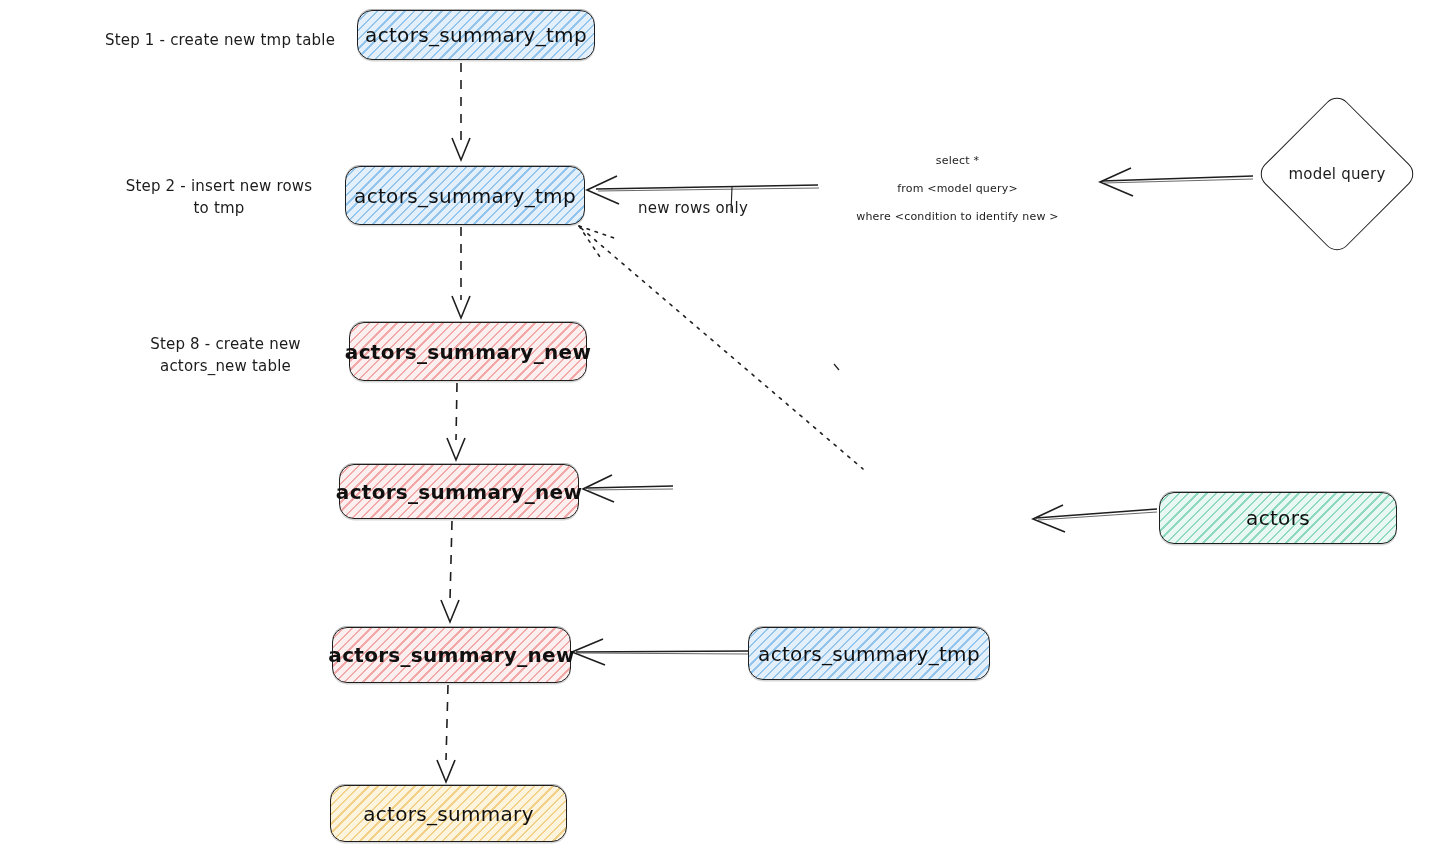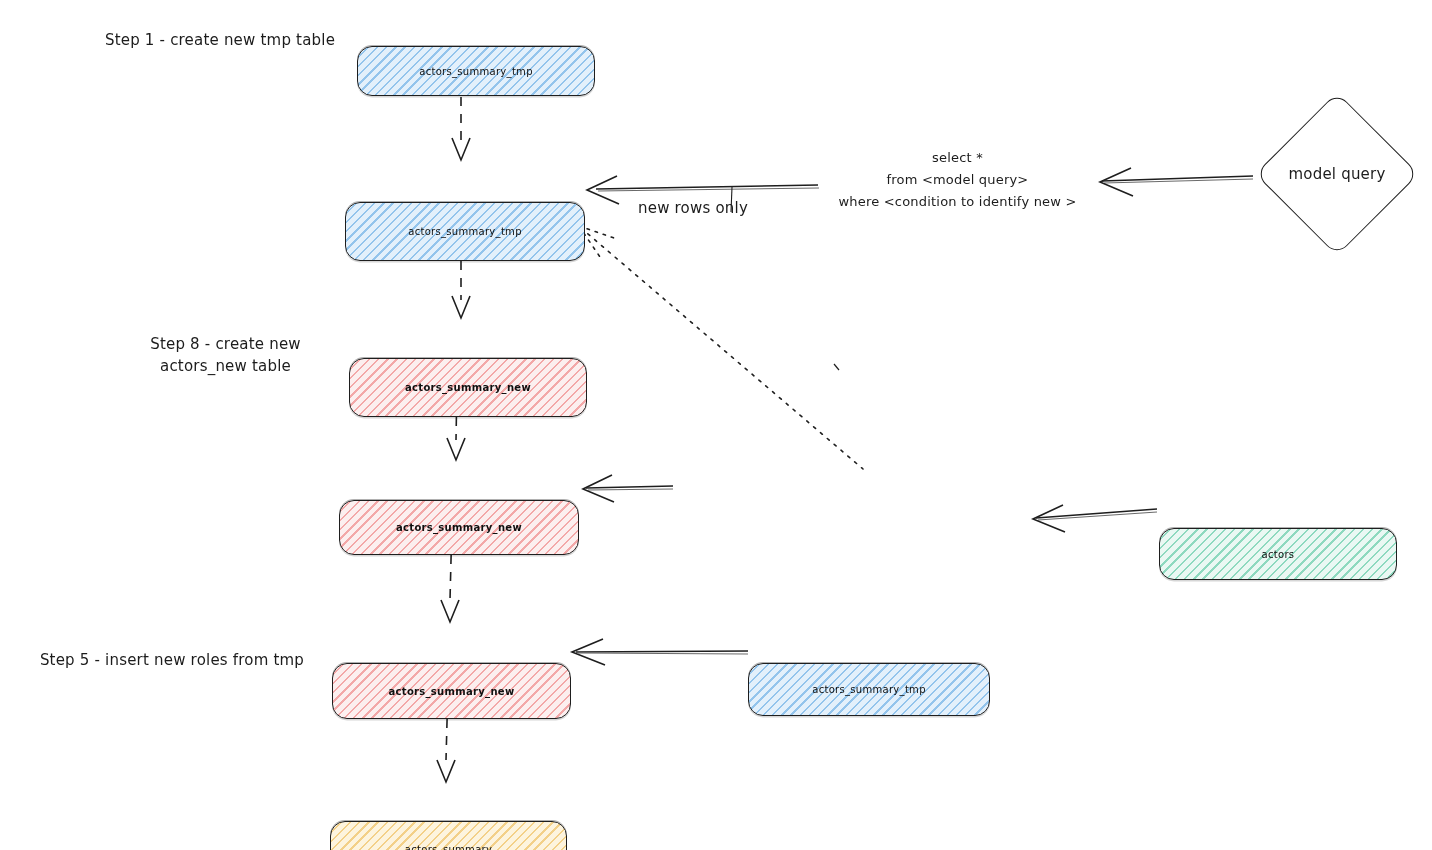--- a/index.html
+++ b/index.html
@@ -5,27 +5,26 @@
   html,body{margin:0;padding:0;background:#ffffff;}
   #canvas{
     position:relative;width:1432px;height:850px;background:#ffffff;overflow:hidden;
     font-family:"DejaVu Sans","Liberation Sans",sans-serif;color:#1e1e1e;border-radius:32px;
   }
   #arrows{position:absolute;left:0;top:0;width:1432px;height:850px;}
   .lbl{
     position:absolute;white-space:pre-line;text-align:center;
     font-size:15px;line-height:22px;color:#1c1c1c;letter-spacing:.2px;
   }
-  .sql{font-size:13px;line-height:22px;}
+  .sql{font-size:11px;line-height:28px;}
   .node{
     position:absolute;display:flex;align-items:center;justify-content:center;
     border:1.7px solid #1e1e1e;border-radius:15px;
-    font-size:10px;color:#101010;letter-spacing:.3px;
+    font-size:20px;color:#101010;letter-spacing:.3px;
     box-shadow:0 -1px 0 rgba(30,30,30,.35), 0 1.5px 0 rgba(30,30,30,.18);
-    margin-top:36px;
   }
   .hatch-blue  {background:repeating-linear-gradient(135deg,var(--blue-hatch,#93c4ec) 0 1.7px,#e3f0fb 1.7px 6.5px);}
   .hatch-pink  {background:repeating-linear-gradient(135deg,var(--pink-hatch,#f3a8a8) 0 1.7px,#fcefef 1.7px 6.5px);font-weight:bold;}
   .hatch-green {background:repeating-linear-gradient(135deg,var(--green-hatch,#8ed9bf) 0 1.7px,#eaf8f3 1.7px 6.5px);}
   .hatch-yellow{background:repeating-linear-gradient(135deg,var(--yellow-hatch,#f3d088) 0 1.7px,#fdf4de 1.7px 6.5px);}
   .diamond{
     position:absolute;left:1279px;top:116px;width:114px;height:114px;
     transform:rotate(45deg);border:1.7px solid #1e1e1e;border-radius:14px;background:#ffffff;
   }
   .diamond-lbl{position:absolute;left:1256px;top:163px;width:162px;}
@@ -93,23 +92,24 @@
     <g stroke-linecap="round">
       <path d="M581,228 L863,469" stroke-dasharray="2.5 6.5"></path>
       <path d="M579,226 L614,238" stroke-dasharray="2.5 6"></path>
       <path d="M579,226 L600,257" stroke-dasharray="2.5 6"></path>
     </g>
 
     <path d="M834,364 L839,370" stroke-width="1.2"></path>
   </svg>
 
   <div class="lbl" style="left:85px;top:29px;width:270px">Step 1 - create new tmp table</div>
+  <div class="lbl" style="left:90px;top:175px;width:258px">Step 2 - insert new rows
+to tmp</div>
   <div class="lbl" style="left:98px;top:333px;width:255px">Step 8 - create new
 actors_new table</div>
-  <div class="lbl" style="left:22px;top:649px;width:300px">Step 5 - insert new roles from tmp</div>
 
   <div class="node hatch-blue" style="left:357px;top:10px;width:236px;height:48px">actors_summary_tmp</div>
   <div class="node hatch-blue" style="left:345px;top:166px;width:238px;height:57px">actors_summary_tmp</div>
   <div class="node hatch-pink" style="left:349px;top:322px;width:236px;height:57px">actors_summary_new</div>
   <div class="node hatch-pink" style="left:339px;top:464px;width:238px;height:53px">actors_summary_new</div>
   <div class="node hatch-pink" style="left:332px;top:627px;width:237px;height:54px">actors_summary_new</div>
   <div class="node hatch-yellow" style="left:330px;top:785px;width:235px;height:55px">actors_summary</div>
 
   <div class="node hatch-green" style="left:1159px;top:492px;width:236px;height:50px">actors</div>
   <div class="node hatch-blue" style="left:748px;top:627px;width:240px;height:51px">actors_summary_tmp</div>

